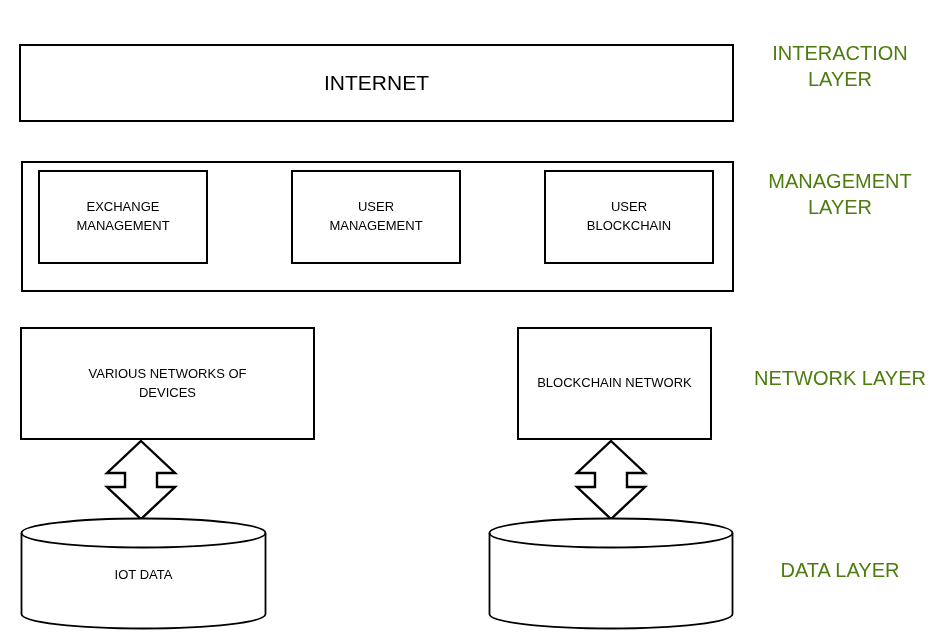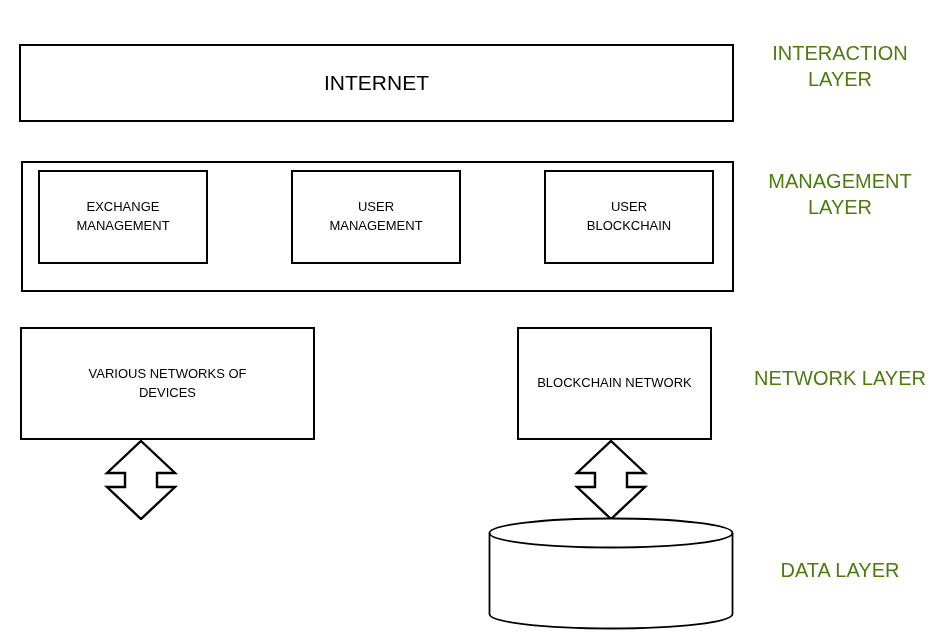--- a/index.html
+++ b/index.html
@@ -98,20 +98,29 @@
       <polygon points="40,1 74,33 56,33 56,47 74,47 40,79 6,47 24,47 24,33 6,33" fill="#ffffff" stroke="#000000" stroke-width="2.4" stroke-linejoin="miter"></polygon>
     </svg>
   </div>
 
   <div class="arrow" id="arrow-1">
     <svg width="80" height="80" viewBox="0 0 80 80">
       <polygon points="40,1 74,33 56,33 56,47 74,47 40,79 6,47 24,47 24,33 6,33" fill="#ffffff" stroke="#000000" stroke-width="2.4" stroke-linejoin="miter"></polygon>
     </svg>
   </div>
 
+  <div class="cyl" id="cyl-0">
+    <svg viewBox="0 0 247 113" preserveAspectRatio="none">
+      <path d="M1.5,16 C1.5,7.7 56.8,1.5 123.5,1.5 C190.2,1.5 245.5,7.7 245.5,16
+               L245.5,97 C245.5,105.3 190.2,111.5 123.5,111.5
+               C56.8,111.5 1.5,105.3 1.5,97 Z" fill="#ffffff" stroke="#000000" stroke-width="1.8"></path>
+      <path d="M1.5,16 C1.5,24.3 56.8,30.5 123.5,30.5 C190.2,30.5 245.5,24.3 245.5,16" fill="none" stroke="#000000" stroke-width="1.8"></path>
+    </svg>
+    <div class="cyl-label">IOT DATA</div>
+  </div>
 
   <div class="cyl" id="cyl-1">
     <svg viewBox="0 0 246 113" preserveAspectRatio="none">
       <path d="M1.5,16 C1.5,7.7 56.5,1.5 123,1.5 C189.5,1.5 244.5,7.7 244.5,16
                L244.5,97 C244.5,105.3 189.5,111.5 123,111.5
                C56.5,111.5 1.5,105.3 1.5,97 Z" fill="#ffffff" stroke="#000000" stroke-width="1.8"></path>
       <path d="M1.5,16 C1.5,24.3 56.5,30.5 123,30.5 C189.5,30.5 244.5,24.3 244.5,16" fill="none" stroke="#000000" stroke-width="1.8"></path>
     </svg>
   </div>
 

